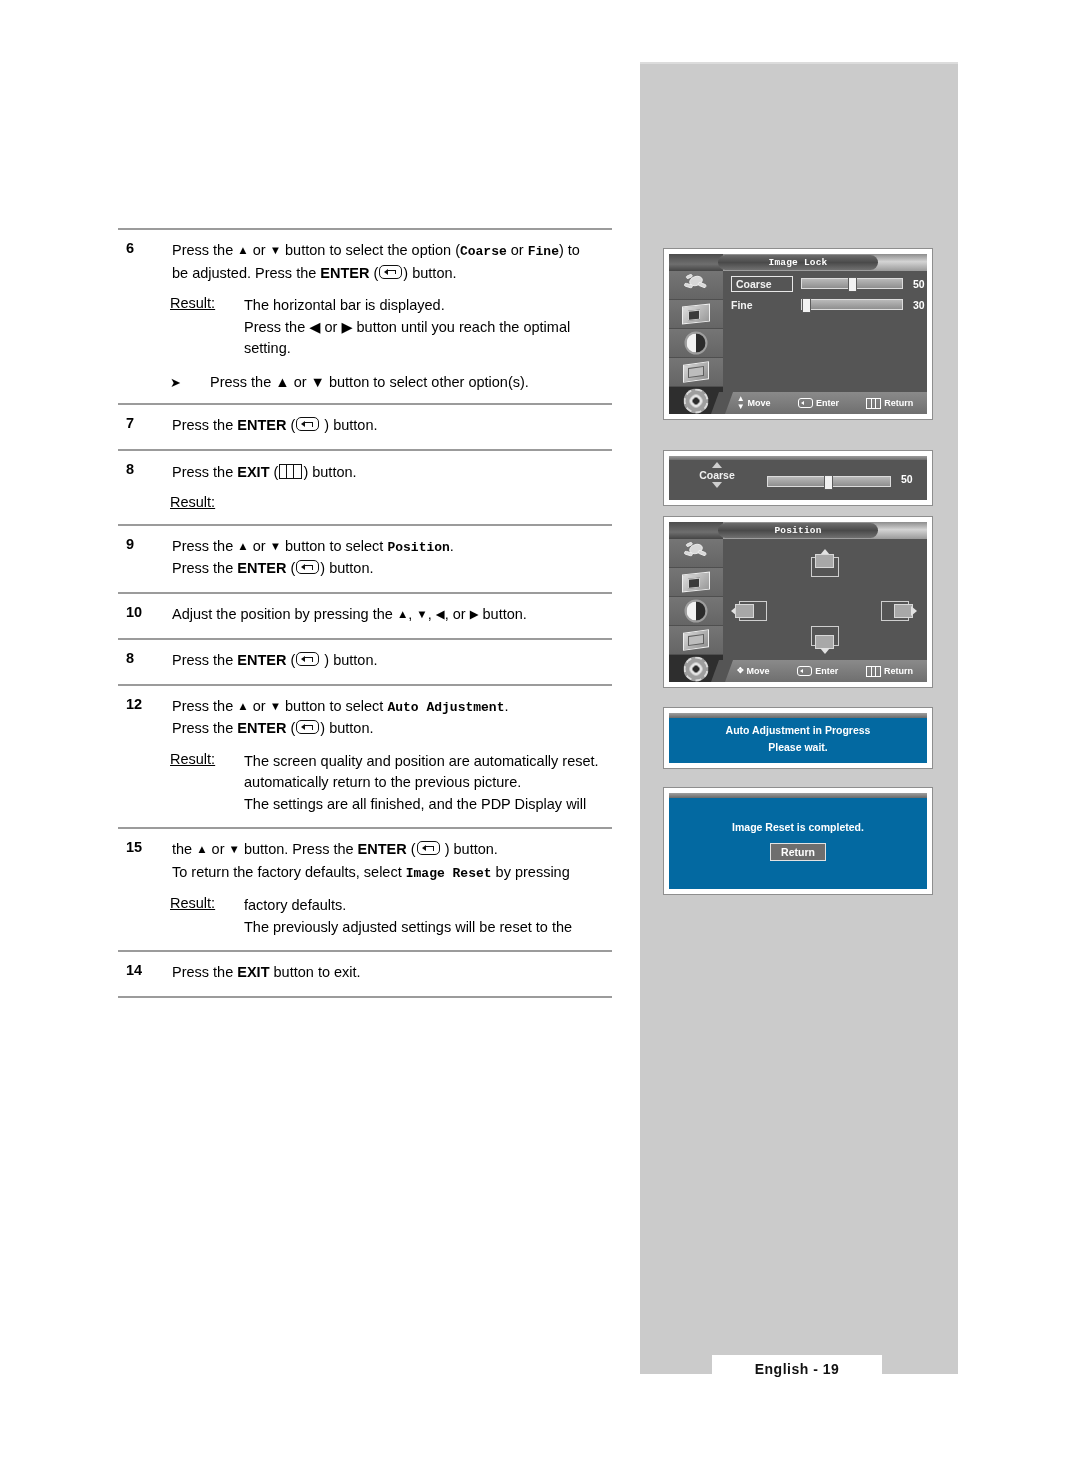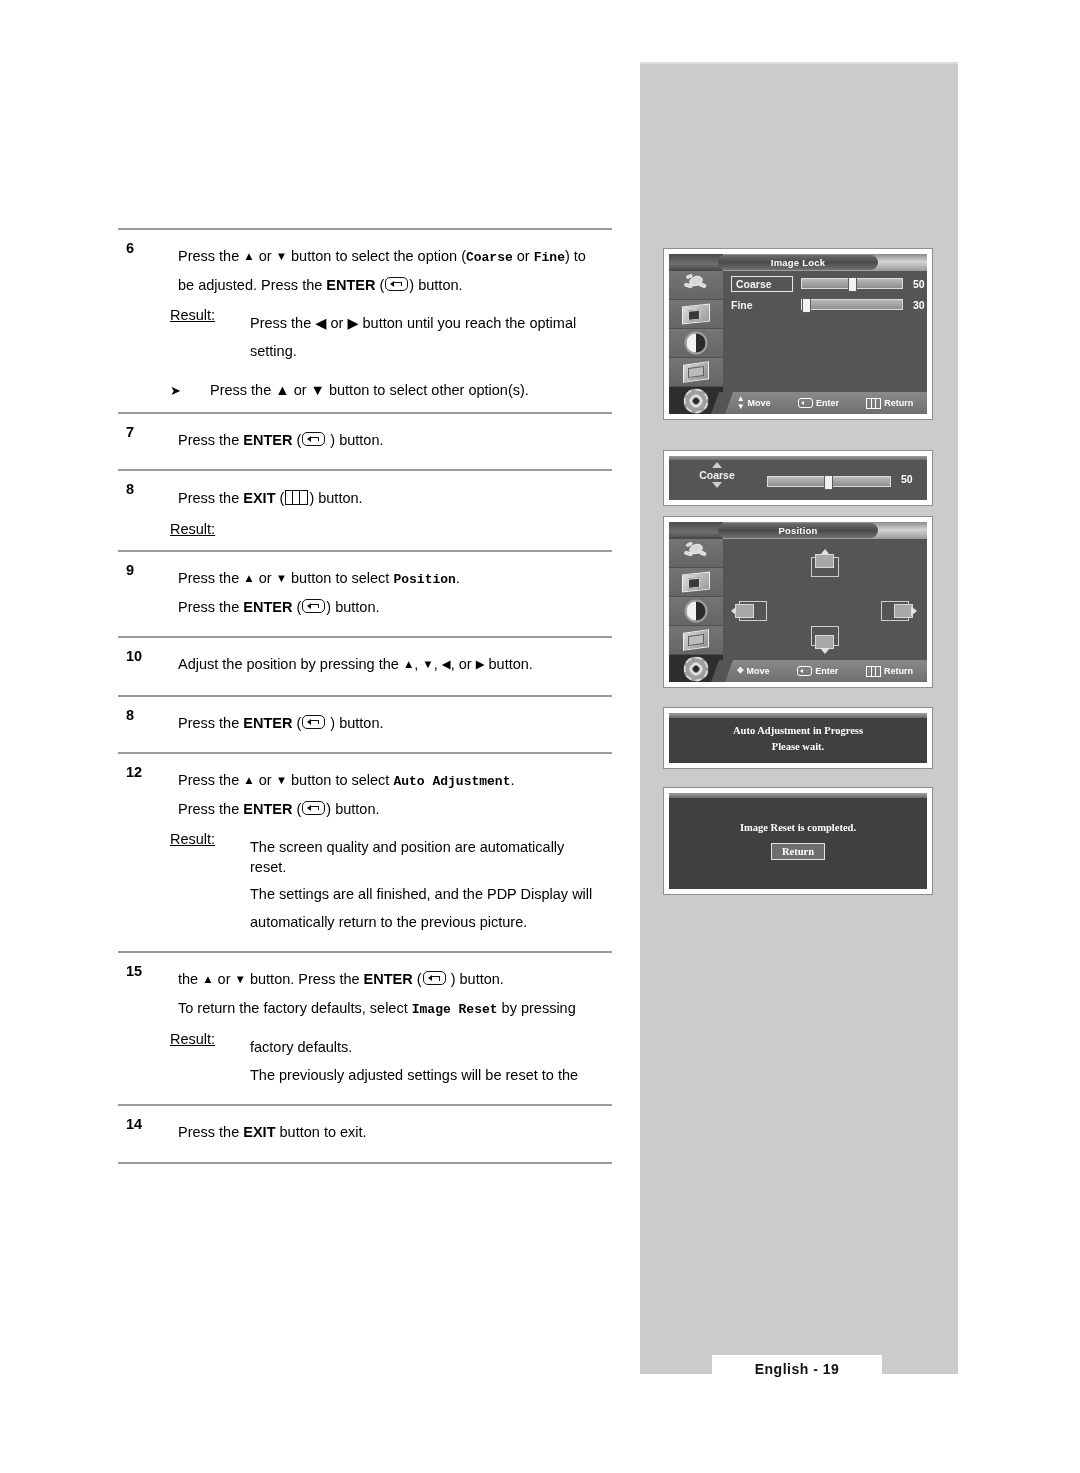--- a/index.html
+++ b/index.html
@@ -13,21 +13,21 @@
   #steps{
     position:absolute; left:118px; top:228px; width:494px;
   }
   .rule{ height:2px; background:#9b9b9b; width:100%; }
   .step{ display:flex; padding:9px 0 11px 0; }
   .step-num{
     width:44px; flex:0 0 44px; text-align:left; padding-left:8px;
     font-size:14.5px; font-weight:bold; color:#000; line-height:19.5px;
   }
   .step-body{ flex:1 1 auto; font-size:14.5px; color:#000; line-height:19.5px; }
-  .step-body p{ margin:8px; }
+  .step-body p{ margin:2px; }
   .bold{ font-weight:bold; }
   .mono{ font-family:"Liberation Mono", monospace; font-weight:bold; font-size:13px; letter-spacing:0px;}
   .result-block{ display:flex; margin-top:11px; }
   .result-label{
     flex:0 0 72px; font-size:14.5px; text-decoration:underline; line-height:19.5px;
   }
   .result-text{ flex:1 1 auto; font-size:14.5px; line-height:19.5px; }
   .note-block{ display:flex; margin-top:12px; }
   .note-mark{ flex:0 0 40px; font-size:13px; line-height:19.5px; }
   .note-text{ flex:1 1 auto; font-size:14.5px; line-height:19.5px; }
@@ -73,20 +73,21 @@
   }
   .osd{
     width:100%; height:100%; background:#555555; position:relative;
     box-sizing:border-box; overflow:hidden;
   }
 
   
   .osd-titlebar{
     position:absolute; left:0; top:0; width:100%; height:17px;
     background:linear-gradient(to bottom,#8d8d8d 0%,#d4d4d4 45%,#9a9a9a 100%);
+    font-family:Liberation Mono, monospace;
   }
   .osd-titlebar .corner{
     position:absolute; left:0; top:0; width:54px; height:17px;
     background:linear-gradient(to bottom,#4d4d4d 0%,#6e6e6e 60%,#454545 100%);
   }
   .osd-title-pill{
     position:absolute; left:50%; transform:translateX(-50%); top:1px;
     width:160px; height:15px; border-radius:8px;
     background:linear-gradient(to bottom,#6d6d6d 0%,#4a4a4a 50%,#707070 100%);
     color:#fff; font-size:9.5px; font-weight:bold; text-align:center; line-height:15px;
@@ -179,21 +180,21 @@
   }
   .lockval{ color:#ffffff; font-size:10.5px; font-weight:bold; margin-left:10px; }
 
   
   .posbox{ position:absolute; }
   .win{ width:26px; height:18px; border:1.5px solid #cfcfcf; position:relative; }
   .win .inner{ position:absolute; width:17px; height:12px; background:#a8a8a8; border:1px solid #d8d8d8; }
   .tri{ width:0;height:0; position:absolute; }
 
   
-  .msg-osd{ background:#404040; width:100%; height:100%; position:relative;font-family:Liberation Serif, serif; }
+  .msg-osd{ background:#0369a1; width:100%; height:100%; position:relative; }
   .msg-topbar{
     position:absolute; left:0; top:0; width:100%; height:5px;
     background:linear-gradient(to bottom,#9f9f9f,#6a6a6a);
   }
   .msg-text{
     color:#ffffff; font-size:10.5px; font-weight:bold; text-align:center;
   }
   .btn-return{
     display:inline-block; background:#6e6e6e; border:1.5px solid #e2e2e2;
     color:#ffffff; font-size:10.5px; font-weight:bold; padding:2px 10px;
@@ -226,20 +227,21 @@
   <div class="rule"></div>
 
   <div class="step">
     <div class="step-num">6</div>
     <div class="step-body">
       <p>Press the <span class="ar">▲</span> or <span class="ar">▼</span> button to select the option (<span class="mono">Coarse</span> or <span class="mono">Fine</span>) to</p>
       <p>be adjusted. Press the <span class="bold">ENTER</span> (<span class="keyenter"></span>) button.</p>
       <div class="result-block">
         <div class="result-label">Result:</div>
         <div class="result-text">
+          <p>The horizontal bar is displayed.</p>
           <p>Press the ◀ or ▶ button until you reach the optimal</p>
           <p>setting.</p>
         </div>
       </div>
       <div class="note-block">
         <div class="note-mark">➤</div>
         <div class="note-text">Press the ▲ or ▼ button to select other option(s).</div>
       </div>
     </div>
   </div>
@@ -291,22 +293,22 @@
 
   <div class="step">
     <div class="step-num">12</div>
     <div class="step-body">
       <p>Press the <span class="ar">▲</span> or <span class="ar">▼</span> button to select <span class="mono">Auto Adjustment</span>.</p>
       <p>Press the <span class="bold">ENTER</span> (<span class="keyenter"></span>) button.</p>
       <div class="result-block">
         <div class="result-label">Result:</div>
         <div class="result-text">
           <p>The screen quality and position are automatically reset.</p>
+          <p>automatically return to the previous picture.</p>
           <p>The settings are all finished, and the PDP Display will</p>
-          <p>automatically return to the previous picture.</p>
         </div>
       </div>
     </div>
   </div>
   <div class="rule"></div>
 
   <div class="step">
     <div class="step-num">15</div>
     <div class="step-body">
       <p>the <span class="ar">▲</span> or <span class="ar">▼</span> button. Press the <span class="bold">ENTER</span> (<span class="keyenter"></span> ) button.</p>

